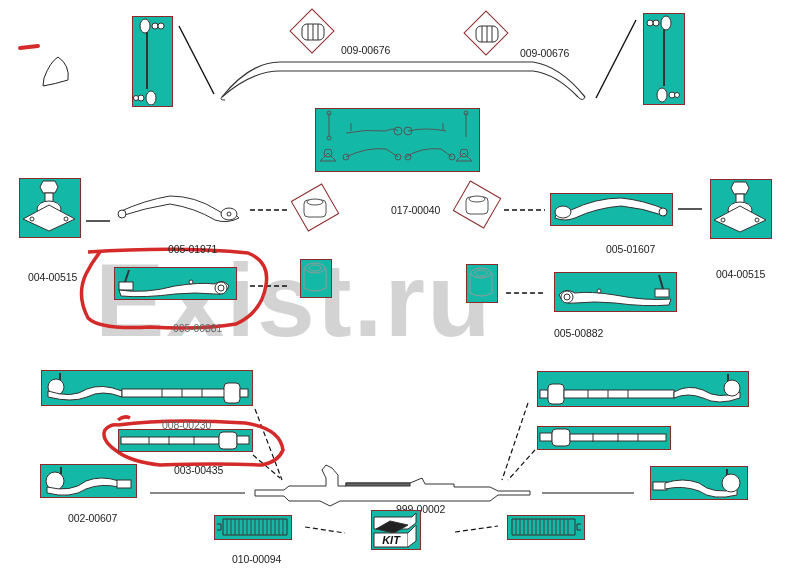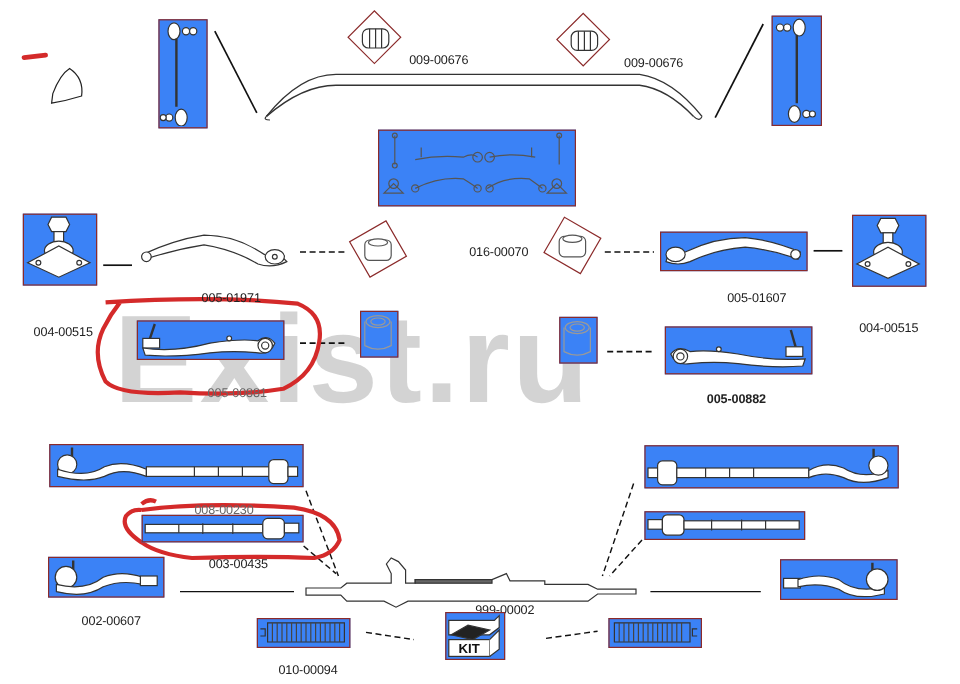--- a/index.html
+++ b/index.html
@@ -1,18 +1,18 @@
 <!DOCTYPE html>
 <html><head>
 <meta charset="utf-8">
 <style>
   html,body{margin:0;padding:0;background:#fff;}
   body{width:800px;height:570px;position:relative;overflow:hidden;font-family:"Liberation Sans",sans-serif;}
   .abs{position:absolute;}
-  .box{position:absolute;border:1.5px solid #8b2a2a;background:#3b82f6;box-sizing:border-box;}
+  .box{position:absolute;border:1.5px solid #8b2a2a;background:#14b8a6;box-sizing:border-box;font-style:italic;}
   .label{position:absolute;font-size:10.5px;color:#222;white-space:nowrap;letter-spacing:-0.1px;}
   svg{display:block;}
   .watermark{position:absolute;left:95px;top:248px;font-family:Liberation Sans, sans-serif;font-weight:bold;font-size:104px;color:rgba(150,150,150,0.42);letter-spacing:2px;pointer-events:none;line-height:1;}
   .diamond{position:absolute;border:1.5px solid #8b2a2a;background:#fff;box-sizing:border-box;transform:rotate(45deg);}
   .tilt{position:absolute;border:1.5px solid #8b2a2a;background:#fff;box-sizing:border-box;transform:rotate(-30deg);}
   .kit-text{font-weight:bold;font-size:11px;}
 </style>
 </head>
 <body>
 
@@ -142,21 +142,21 @@
       <ellipse cx="114" cy="24" rx="8" ry="6"></ellipse>
       <circle cx="114" cy="24" r="2"></circle>
   </svg>
 </div>
 <div class="label" style="left:168px;top:243px;">005-01971</div>
 <div class="tilt" style="left:297px;top:190px;width:36px;height:35px;"></div>
 <svg class="abs" style="left:301px;top:194px;" width="28" height="28">
     <rect x="3" y="6" width="22" height="17" rx="4" fill="#fff" stroke="#555"></rect>
     <ellipse cx="14" cy="8" rx="8" ry="3" fill="#fff" stroke="#555"></ellipse>
   </svg>
-<div class="label" style="left:391px;top:204px;">016-00070</div>
+<div class="label" style="left:391px;top:204px;">017-00040</div>
 <div class="tilt" style="left:459px;top:187px;width:36px;height:35px;transform:rotate(30deg);"></div>
 <svg class="abs" style="left:463px;top:191px;" width="28" height="28">
     <rect x="3" y="6" width="22" height="17" rx="4" fill="#fff" stroke="#555"></rect>
     <ellipse cx="14" cy="8" rx="8" ry="3" fill="#fff" stroke="#555"></ellipse>
   </svg>
 <div class="box" style="left:550px;top:193px;width:123px;height:33px;">
   <svg width="120" height="30" fill="#fff" stroke="#333">
     <path d="M116,16 Q92,6 70,4 Q45,4 20,16 Q14,20 6,18 L4,24 Q14,28 24,24 Q45,14 70,12 Q92,14 114,22 Z"></path>
     <ellipse cx="12" cy="18" rx="8" ry="6"></ellipse>
       <circle cx="112" cy="18" r="4"></circle>
@@ -203,21 +203,21 @@
 <div class="box" style="left:554px;top:272px;width:123px;height:40px;">
   <svg width="120" height="37" fill="#fff" stroke="#333">
     <line x1="104" y1="2" x2="108" y2="16" stroke-width="2"></line>
       <rect x="100" y="16" width="14" height="8"></rect>
     <path d="M116,26 Q90,28 60,22 Q35,18 20,20 Q10,14 4,22 Q8,32 20,30 Q40,28 60,30 Q90,34 114,32 Z"></path>
     <circle cx="12" cy="24" r="6"></circle>
       <circle cx="12" cy="24" r="3"></circle>
       <circle cx="44" cy="18" r="2"></circle>
   </svg>
 </div>
-<div class="label" style="left:589px;top:327px;font-weight:bold;">005-00882</div>
+<div class="label" style="left:554px;top:327px;">005-00882</div>
 <div class="label" style="left:716px;top:268px;">004-00515</div>
 
 <div class="box" style="left:41px;top:370px;width:212px;height:36px;">
   <svg width="209" height="33" fill="#fff" stroke="#333">
     <line x1="18" y1="2" x2="18" y2="10" stroke-width="2"></line>
       <circle cx="14" cy="16" r="8"></circle>
     <path d="M6,20 Q30,28 45,18 Q60,12 80,20 L80,26 Q60,18 45,26 Q30,32 6,26 Z"></path>
     <rect x="80" y="18" width="110" height="8"></rect>
       <line x1="120" y1="18" x2="120" y2="26"></line>
       <line x1="140" y1="18" x2="140" y2="26"></line>

